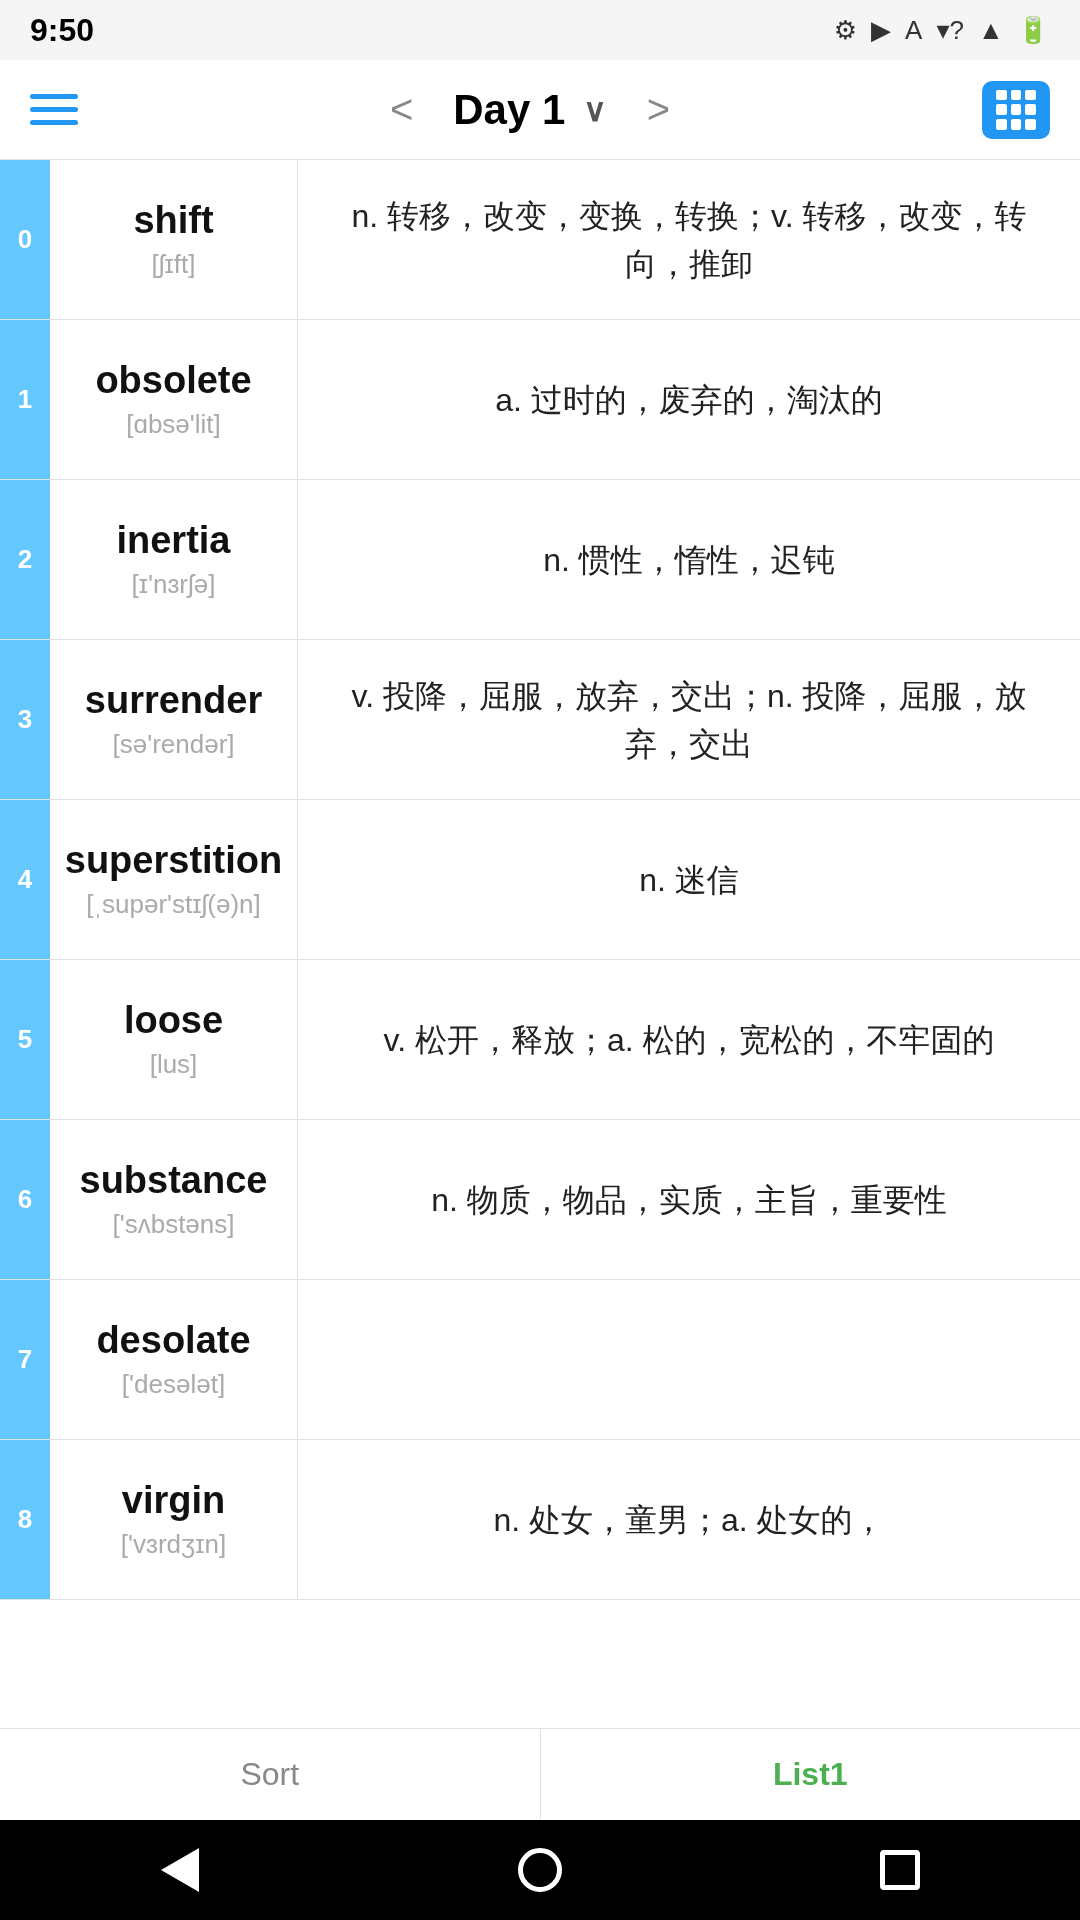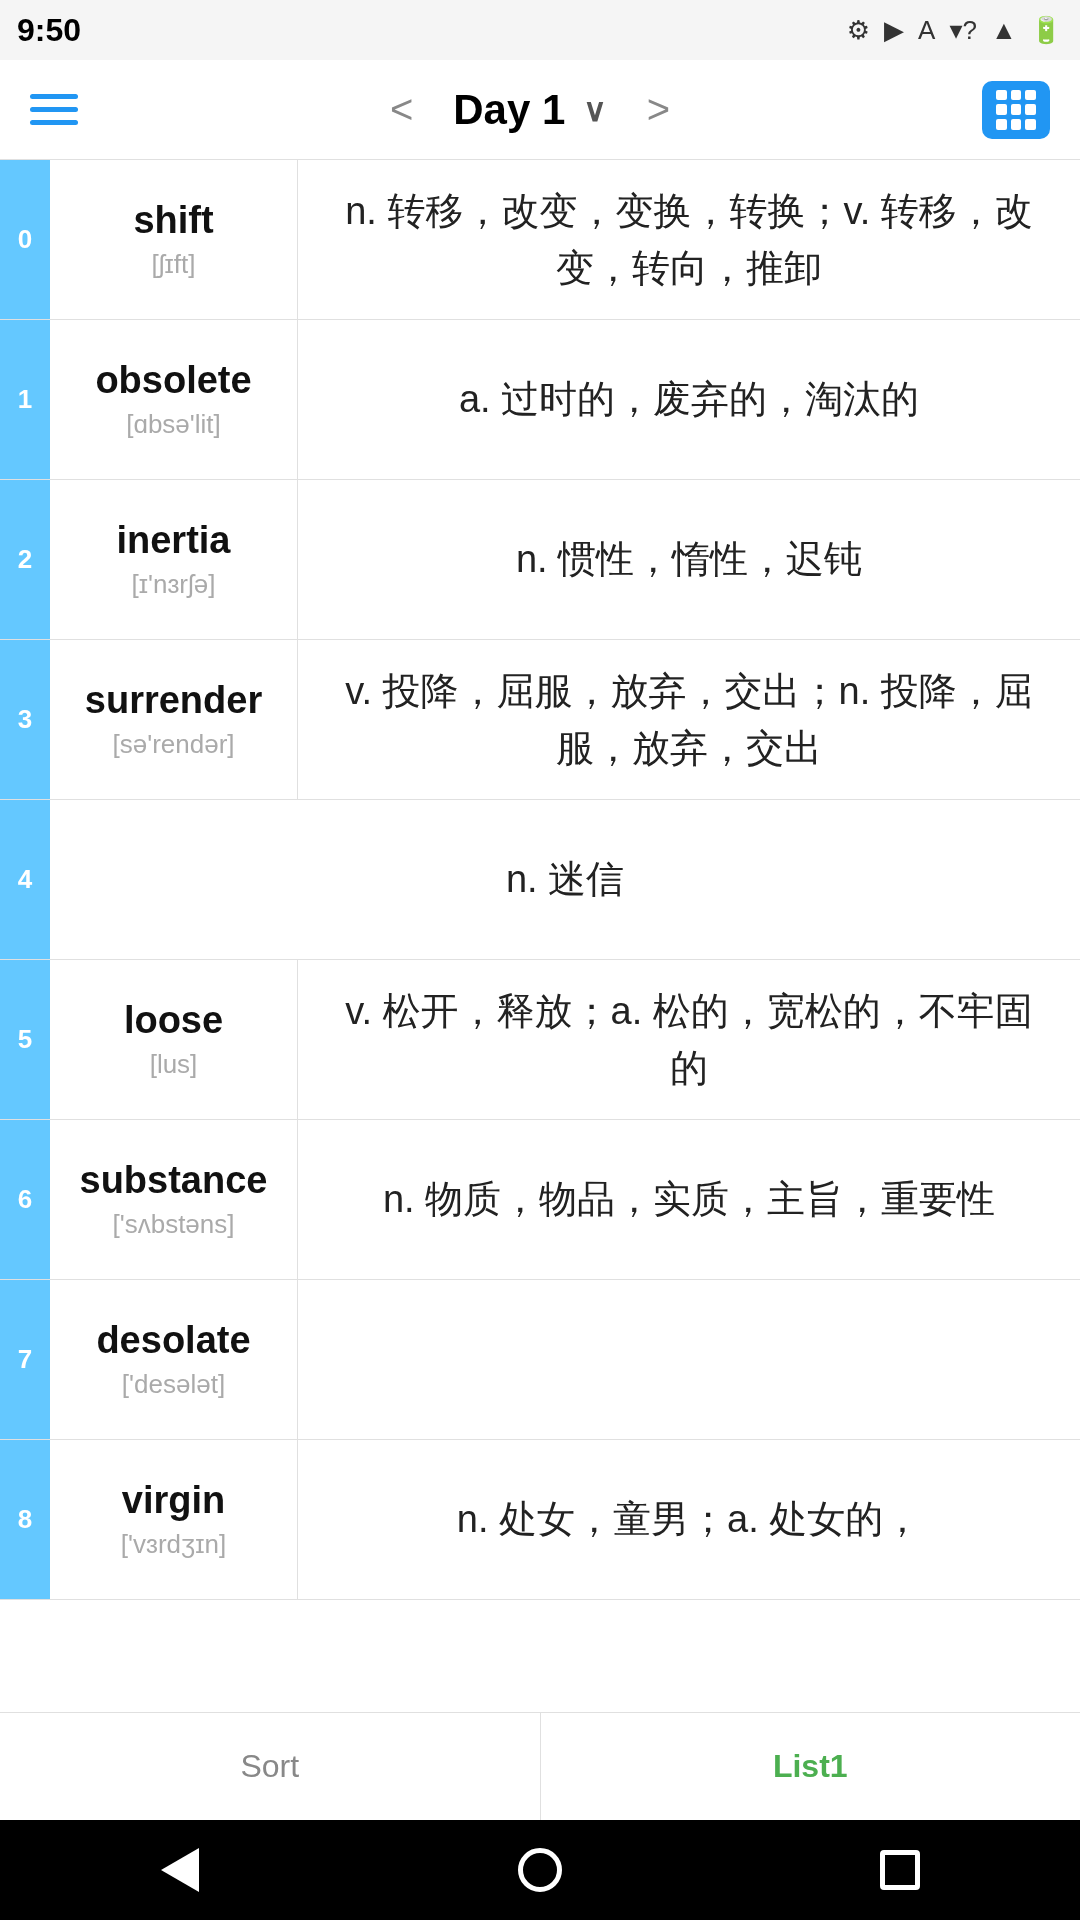--- a/index.html
+++ b/index.html
@@ -13,21 +13,21 @@
       flex-direction: column;
     }
 
     
     .status-bar {
       background: #f5f5f5;
       height: 60px;
       display: flex;
       align-items: center;
       justify-content: space-between;
-      padding: 0 17px;
+      padding: 0 30px;
     }
     .status-time {
       font-size: 32px;
       font-weight: bold;
       color: #000;
     }
     .status-icon {
       font-size: 26px;
       color: #333;
     }
@@ -150,29 +150,29 @@
       color: #aaa;
       text-align: center;
       margin-top: 7px;
     }
     .word-definition {
       flex: 1;
       display: flex;
       align-items: center;
       justify-content: center;
       padding: 20px 30px;
-      font-size: 38px;
+      font-size: 32px;
       color: #222;
       line-height: 1.5;
       text-align: center;
     }
 
     
     .bottom-bar {
-      height: 108px;
+      height: 92px;
       background: #fff;
       border-top: 1px solid #e0e0e0;
       display: flex;
       align-items: stretch;
     }
     .bottom-tab {
       flex: 1;
       display: flex;
       align-items: center;
       justify-content: center;
@@ -299,20 +299,24 @@
     <div class="word-row">
       <div class="word-index">3</div>
       <div class="word-english">
         <div class="word-text">surrender</div>
         <div class="word-phonetic">[sə'rendər]</div>
       </div>
       <div class="word-definition">v. 投降，屈服，放弃，交出；n. 投降，屈服，放弃，交出</div>
     </div>
     <div class="word-row">
       <div class="word-index">4</div>
+      <div class="word-english">
+        <div class="word-text">superstition</div>
+        <div class="word-phonetic">[ˌsupər'stɪʃ(ə)n]</div>
+      </div>
       <div class="word-definition">n. 迷信</div>
     </div>
     <div class="word-row">
       <div class="word-index">5</div>
       <div class="word-english">
         <div class="word-text">loose</div>
         <div class="word-phonetic">[lus]</div>
       </div>
       <div class="word-definition">v. 松开，释放；a. 松的，宽松的，不牢固的</div>
     </div>

